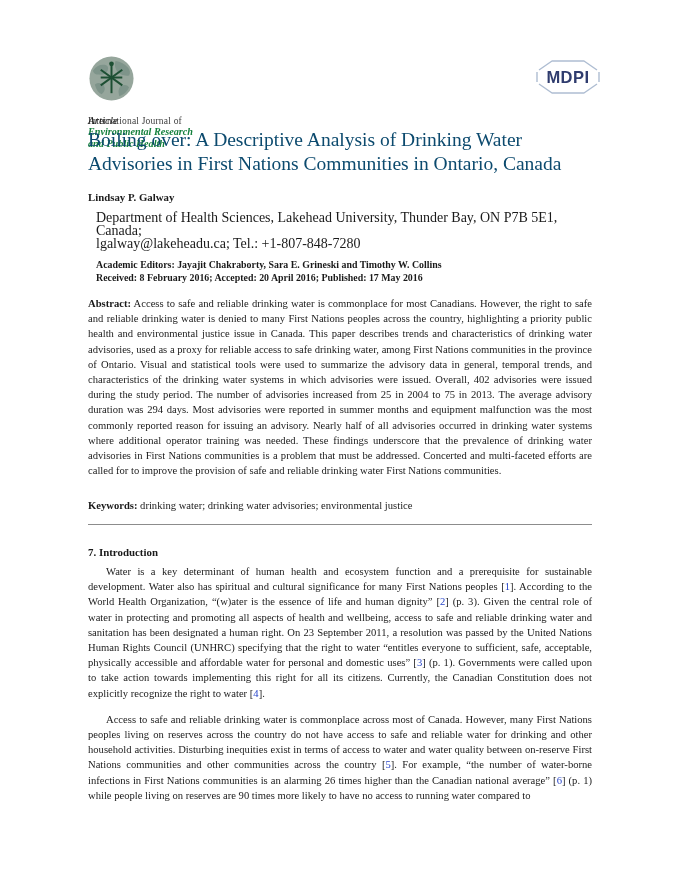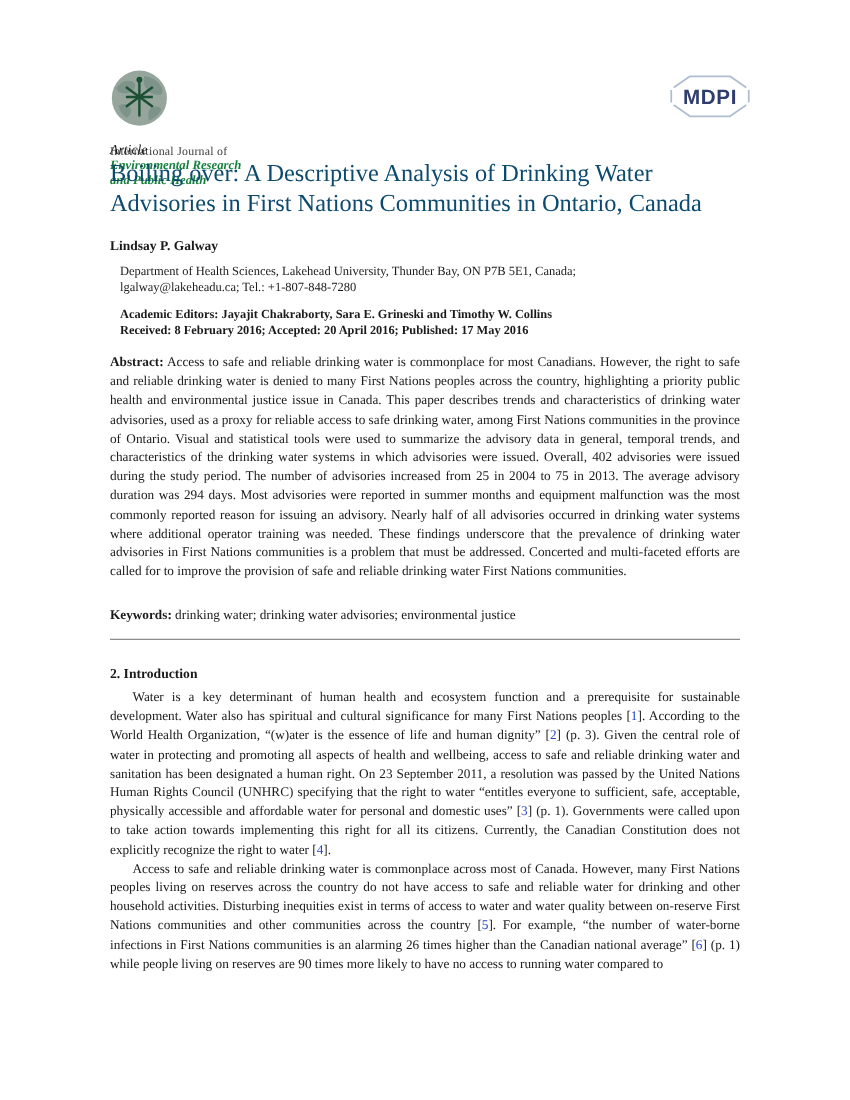--- a/index.html
+++ b/index.html
@@ -15,28 +15,28 @@
   }
   .header { display:flex; justify-content:space-between; align-items:flex-start; height:48px; }
   .journal-block { display:flex; align-items:flex-start; gap:8px;flex-direction:column; }
   .journal-name { margin-top:2px; }
   .journal-name .jline1 { font-size:9.5px; color:#3c3c3c; letter-spacing:0.2px; }
   .journal-name .jgreen { font-size:10.2px; font-weight:bold; font-style:italic; color:#15803d; line-height:11.5px; }
   .mdpi { margin-top:2px; margin-right:-12px; }
   .article-type { margin-top:11px; font-style:italic; font-size:11px; }
   .title { margin-top:2px; font-size:19.5px; font-weight:normal; line-height:24px; color:#0c4a6e; }
   .author { margin-top:15px; font-size:10.8px; font-weight:bold; }
-  .affil { margin-top:8px; padding-left:8px; font-size:10px; line-height:13px; }
+  .affil { margin-top:8px; padding-left:8px; font-size:14px; line-height:13px; }
   .editors { margin-top:9px; padding-left:8px; font-size:9.9px; line-height:12.5px;font-weight:bold; }
   .abstract { margin-top:12px; font-size:10.6px; line-height:15.2px; text-align:justify; }
   .keywords { margin-top:20px; font-size:10.6px; line-height:15px; }
   .rule { margin-top:9px; border:none; border-top:1px solid #8c8c8c; height:0; }
   .sec-heading { margin-top:21px; font-size:10.9px; font-weight:bold; }
   .para { margin:6px 0 0 0; font-size:10.6px; line-height:15.2px; text-align:justify; text-indent:18px; }
-  .para.flow { margin-top:0; }
+  .para.flow { margin-top:11px; }
   .cite { color:#2644c9; }
   b.lead { font-weight:bold; }
 </style>
 </head>
 <body>
 
 <div class="page">
 
   <div class="header">
     <div class="journal-block">
@@ -90,18 +90,18 @@
     <div>Academic Editors: Jayajit Chakraborty, Sara E. Grineski and Timothy W. Collins</div>
     <div>Received: 8 February 2016; Accepted: 20 April 2016; Published: 17 May 2016</div>
   </div>
 
   <p class="abstract"><b class="lead">Abstract:</b> <span>Access to safe and reliable drinking water is commonplace for most Canadians. However, the right to safe and reliable drinking water is denied to many First Nations peoples across the country, highlighting a priority public health and environmental justice issue in Canada. This paper describes trends and characteristics of drinking water advisories, used as a proxy for reliable access to safe drinking water, among First Nations communities in the province of Ontario. Visual and statistical tools were used to summarize the advisory data in general, temporal trends, and characteristics of the drinking water systems in which advisories were issued. Overall, 402 advisories were issued during the study period. The number of advisories increased from 25 in 2004 to 75 in 2013. The average advisory duration was 294 days. Most advisories were reported in summer months and equipment malfunction was the most commonly reported reason for issuing an advisory. Nearly half of all advisories occurred in drinking water systems where additional operator training was needed. These findings underscore that the prevalence of drinking water advisories in First Nations communities is a problem that must be addressed. Concerted and multi-faceted efforts are called for to improve the provision of safe and reliable drinking water First Nations communities.</span></p>
 
   <p class="keywords"><b class="lead">Keywords:</b> <span>drinking water; drinking water advisories; environmental justice</span></p>
 
   <hr class="rule">
 
-  <div class="sec-heading">2. Introduction</div>
+  <div class="sec-heading">7. Introduction</div>
 
   <p class="para">Water is a key determinant of human health and ecosystem function and a prerequisite for sustainable development. Water also has spiritual and cultural significance for many First Nations peoples [<span class="cite">1</span>]. According to the World Health Organization, “(w)ater is the essence of life and human dignity” [<span class="cite">2</span>] (p. 3). Given the central role of water in protecting and promoting all aspects of health and wellbeing, access to safe and reliable drinking water and sanitation has been designated a human right. On 23 September 2011, a resolution was passed by the United Nations Human Rights Council (UNHRC) specifying that the right to water “entitles everyone to sufficient, safe, acceptable, physically accessible and affordable water for personal and domestic uses” [<span class="cite">3</span>] (p. 1). Governments were called upon to take action towards implementing this right for all its citizens. Currently, the Canadian Constitution does not explicitly recognize the right to water [<span class="cite">4</span>].</p>
   <p class="para flow">Access to safe and reliable drinking water is commonplace across most of Canada. However, many First Nations peoples living on reserves across the country do not have access to safe and reliable water for drinking and other household activities. Disturbing inequities exist in terms of access to water and water quality between on-reserve First Nations communities and other communities across the country [<span class="cite">5</span>]. For example, “the number of water-borne infections in First Nations communities is an alarming 26 times higher than the Canadian national average” [<span class="cite">6</span>] (p. 1) while people living on reserves are 90 times more likely to have no access to running water compared to</p>
 
 </div>
 
 </body></html>

